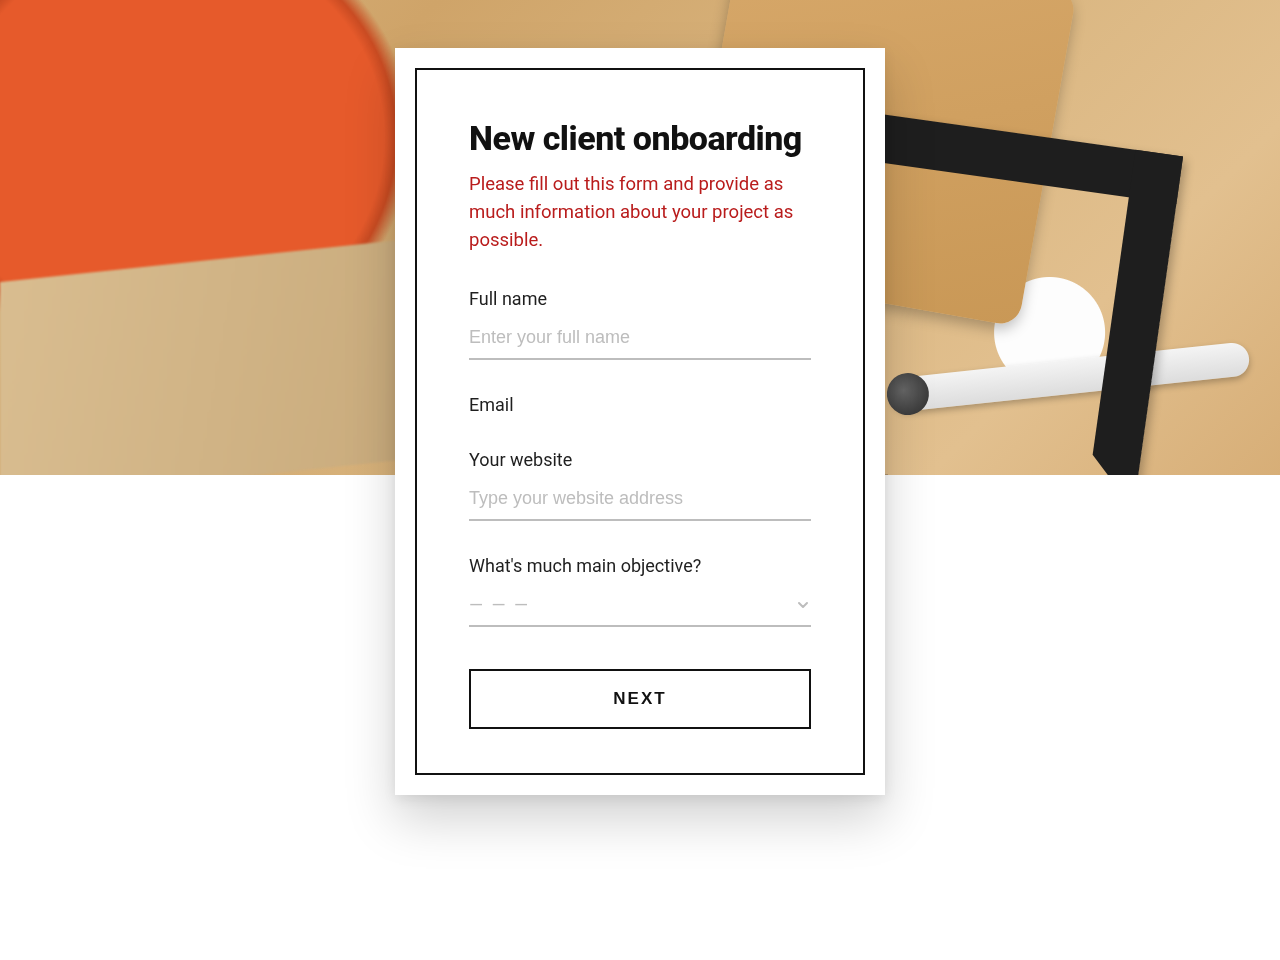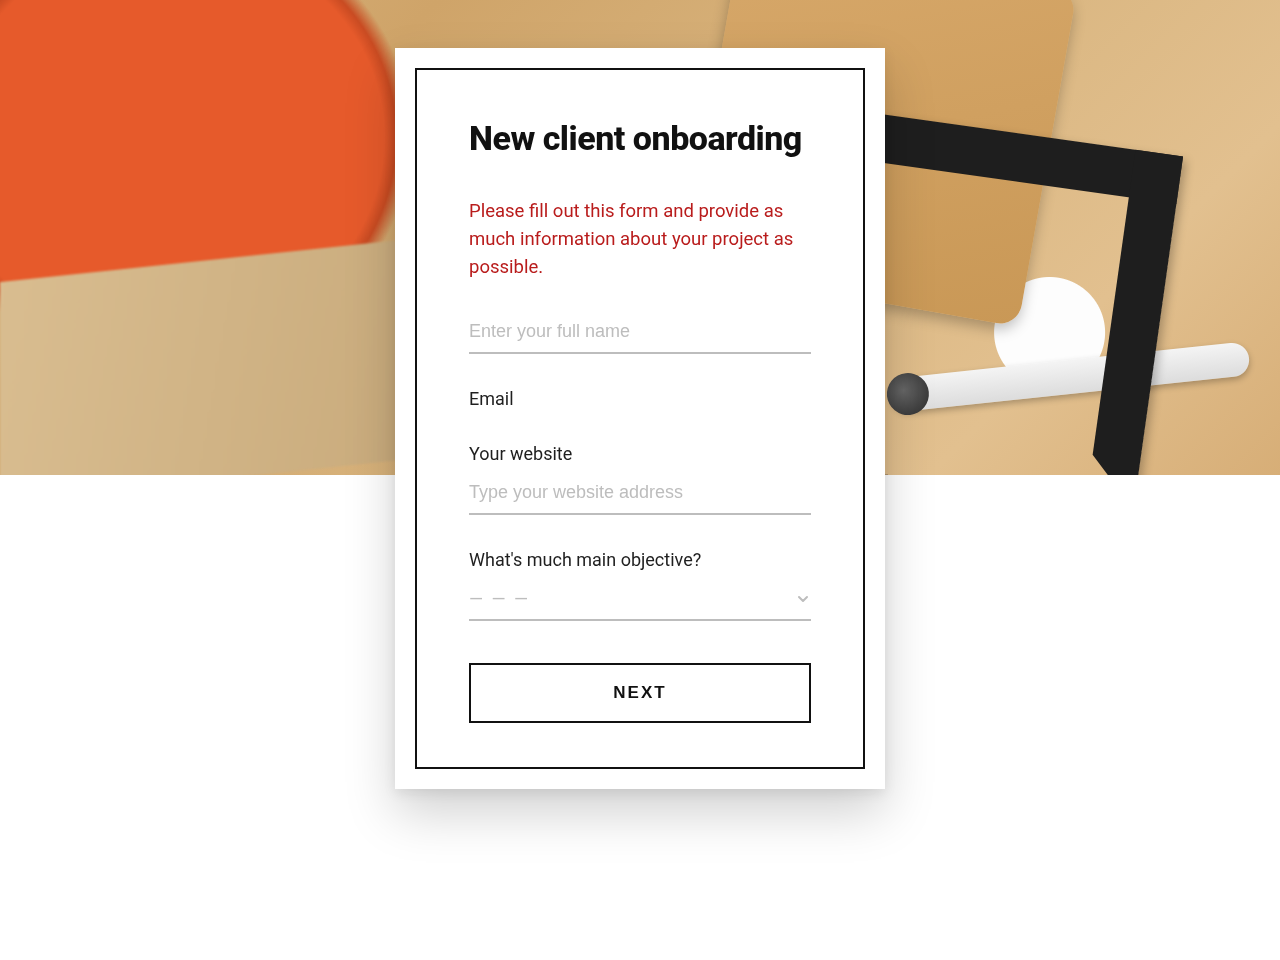--- a/index.html
+++ b/index.html
@@ -83,21 +83,21 @@
   .card {
     border: 2px solid #111;
     padding: 48px 52px 44px;
   }
   .title {
     font-size: 34px;
     line-height: 1.18;
     font-weight: 800;
     letter-spacing: -0.5px;
     color: #111;
-    margin-bottom: 40px;
+    margin-bottom: 13px;
   }
   .desc {
     font-size: 18.5px;
     line-height: 1.5;
     color: #b91c1c;
     margin-bottom: 34px;
   }
   .field { margin-bottom: 34px; }
   .field-label {
     display:block;
@@ -155,20 +155,21 @@
 </div>
 
 <div class="card-wrap">
   <div class="card">
 
     <h1 class="title">New client onboarding</h1>
 
     <p class="desc">Please fill out this form and provide as much information about your project as possible.</p>
 
     <div class="field">
+      <label class="field-label">Full name</label>
       <input class="field-input" type="text" placeholder="Enter your full name" style="">
     </div>
 
     <div class="field">
       <label class="field-label">Email</label>
     </div>
 
     <div class="field">
       <label class="field-label">Your website</label>
       <input class="field-input" type="text" placeholder="Type your website address" style="">

